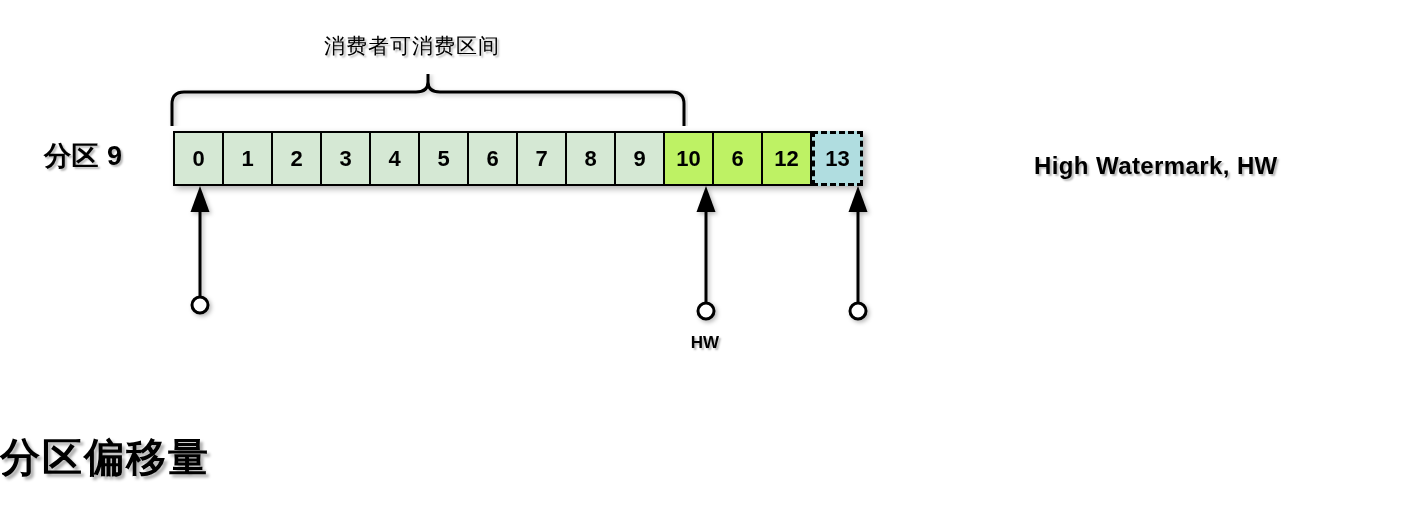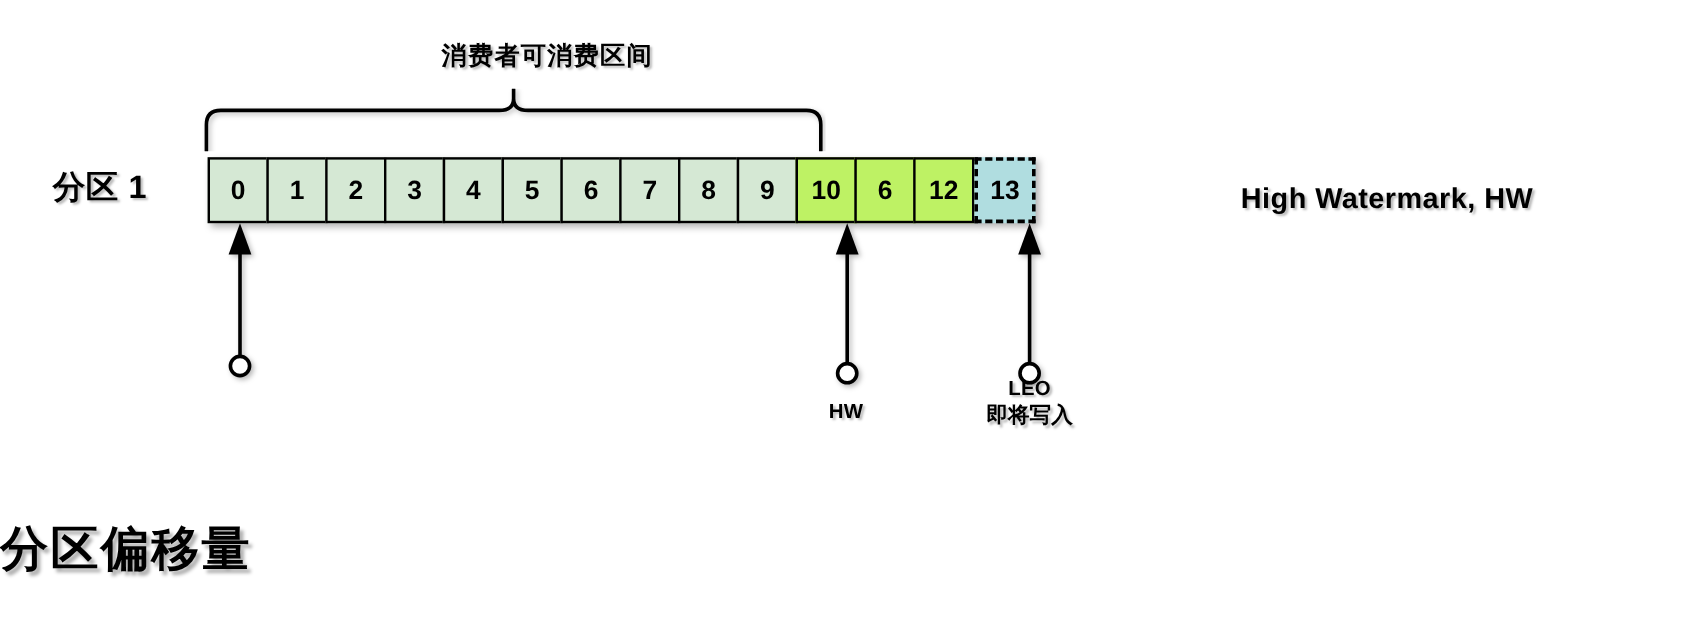--- a/index.html
+++ b/index.html
@@ -70,25 +70,24 @@
   .brace-wrap {
     left: 168px;
     top: 74px;
     width: 520px;
     height: 52px;
   }
   .brace-label {
     left: 324px;
     top: 32px;
     font-size: 21px;
-    font-weight: bold;
+    font-weight: normal;
     letter-spacing: 1px;
     text-shadow: 2px 2px 2px rgba(0,0,0,0.28);
     white-space: nowrap;
-    margin-left: 44px;
   }
 
   
   .pointer { width: 40px; }
   .pointer svg { display: block; overflow: visible; }
 
   .ann-text {
     text-align: center;
     font-size: 17px;
     font-weight: bold;
@@ -118,21 +117,21 @@
     font-weight: bold;
     letter-spacing: 2px;
     text-shadow: 3px 3px 3px rgba(0,0,0,0.32);
   }
 </style>
 </head>
 <body>
 
 <div class="stage">
 
-  <div class="abs partition-label">分区 1</div>
+  <div class="abs partition-label">分区 9</div>
 
   <div class="abs brace-label">消费者可消费区间</div>
 
   <div class="abs brace-wrap">
     <svg width="520" height="52" viewBox="0 0 520 52" aria-hidden="true">
       <g filter="none">
         <path d="M 4 52 L 4 30 Q 4 18 16 18 L 248 18 Q 260 18 260 8 L 260 0 L 260 8 Q 260 18 272 18 L 504 18 Q 516 18 516 30 L 516 52" fill="none" stroke="#000000" stroke-width="3" stroke-linecap="round" stroke-linejoin="round" style="filter: drop-shadow(2px 2px 2px rgba(0,0,0,0.25));"></path>
       </g>
     </svg>
   </div>
@@ -181,22 +180,18 @@
 
   <div class="abs pointer" style="left:836px; top:186px;">
     <svg width="44" height="130" viewBox="0 0 44 130">
       <g style="filter: drop-shadow(2px 2px 2px rgba(0,0,0,0.28));">
         <line x1="22" y1="124" x2="22" y2="22" stroke="#000000" stroke-width="3"></line>
         <polygon points="22,0 12.5,26 31.5,26" fill="#000000"></polygon>
         <circle cx="22" cy="125" r="8" fill="#ffffff" stroke="#000000" stroke-width="3"></circle>
       </g>
     </svg>
   </div>
-  <div class="abs ann-text" style="left:798px; top:313px; width:120px;">
-    <div class="en">LEO</div>
-    <div class="cn">即将写入</div>
-  </div>
 
   <div class="abs legend-line" style="left:1034px; top:152px;">High Watermark, HW</div>
 
   <div class="abs caption">分区偏移量</div>
 
 </div>
 
 </body></html>

